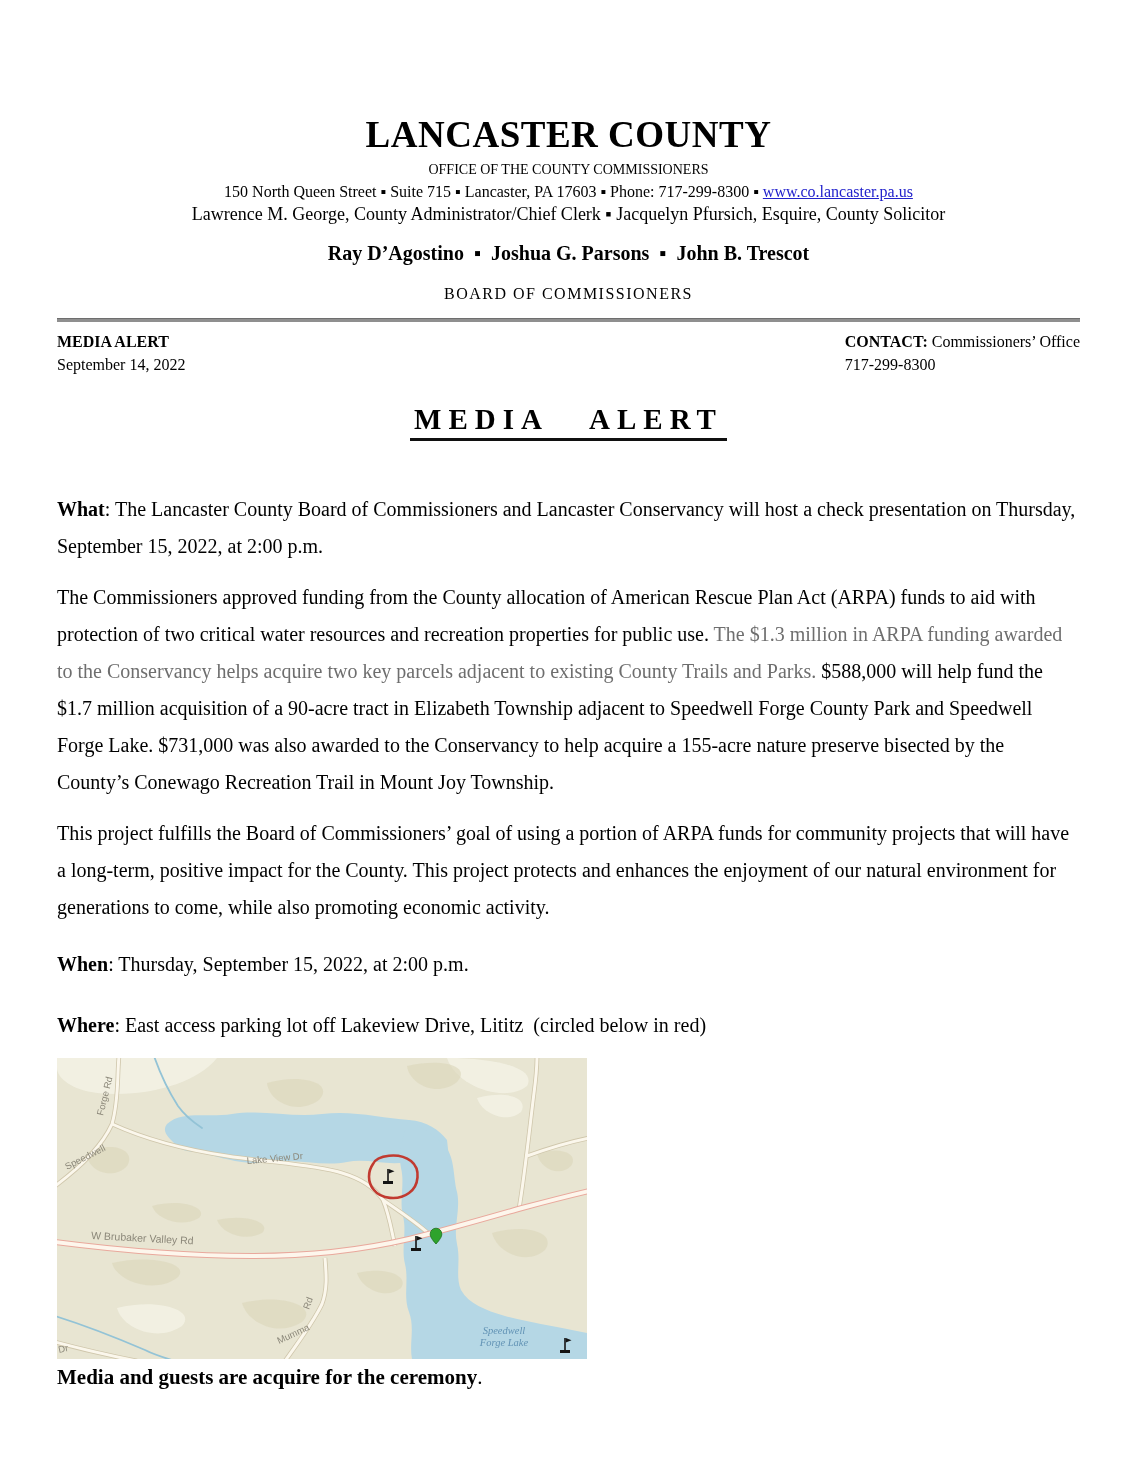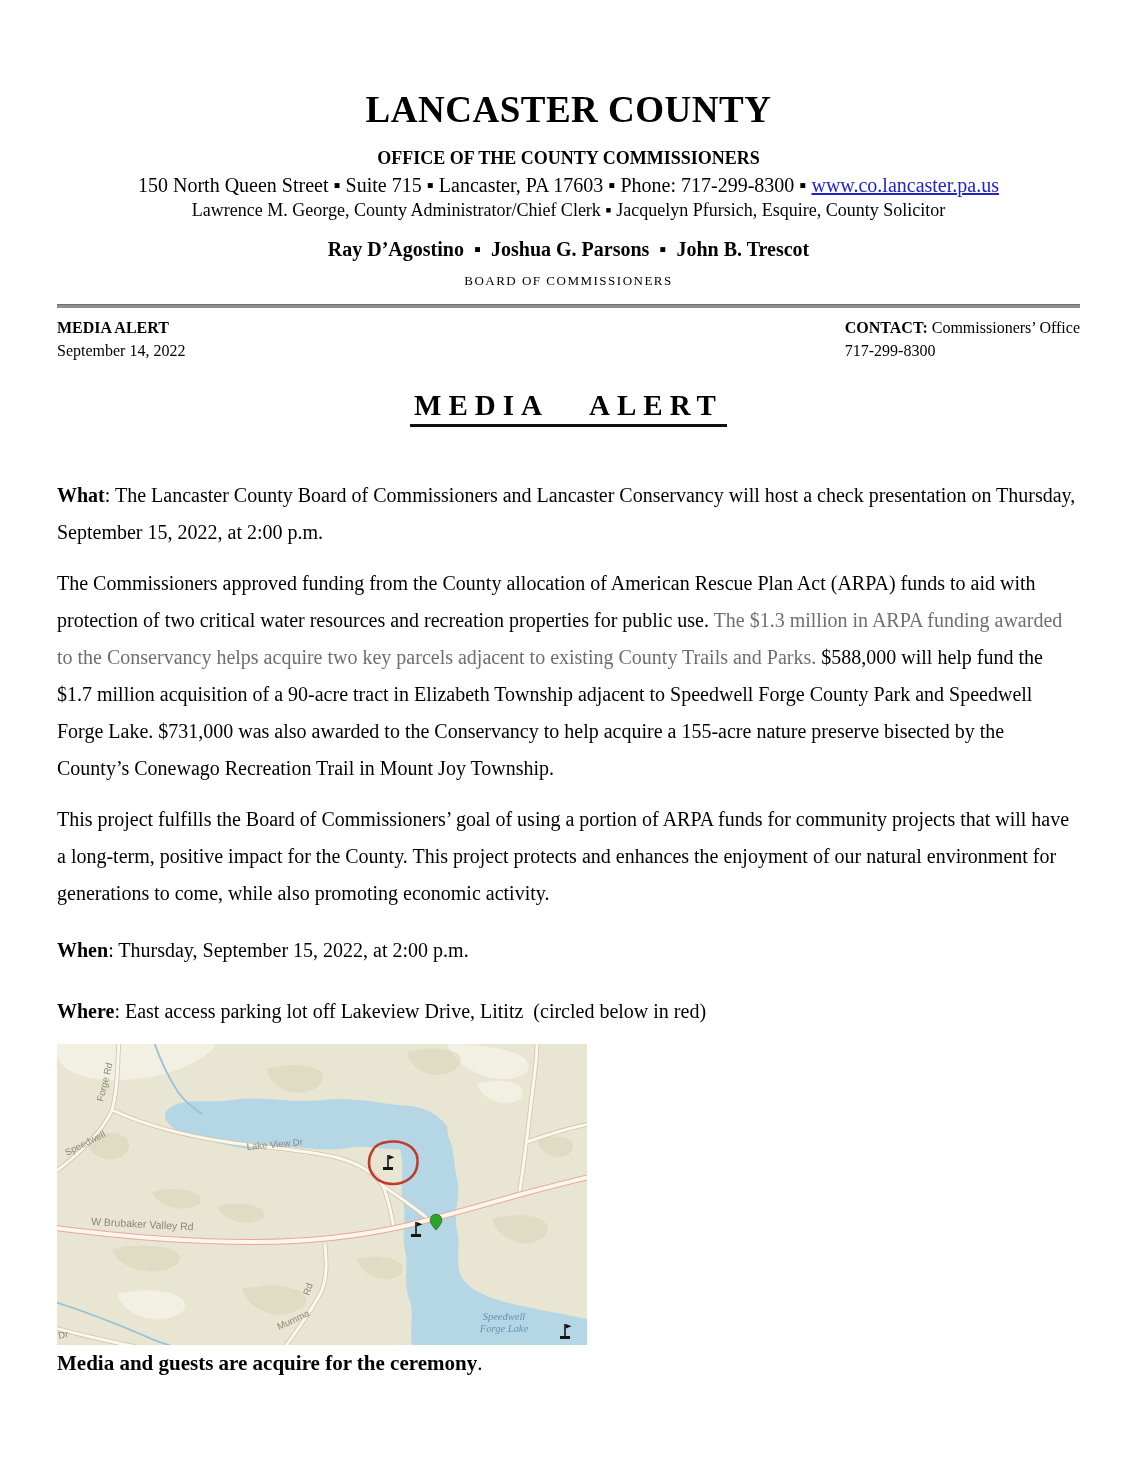--- a/index.html
+++ b/index.html
@@ -1,27 +1,27 @@
 <!DOCTYPE html>
 <html><head>
 <meta charset="utf-8">
 <style>
   html,body{margin:0;padding:0;background:#ffffff;}
   body{width:1137px;height:1474px;overflow:hidden;font-family:"Liberation Serif",serif;color:#000;}
   .page{padding:0 57px;}
 
   
-  .letterhead{text-align:center;padding-top:91px;}
+  .letterhead{text-align:center;padding-top:116px;}
   .org{font-size:37px;font-weight:bold;line-height:1.05;letter-spacing:.5px;}
-  .office{font-size:18px;font-weight:bold;margin-top:18px;}
-  .addr{font-size:20px;margin-top:5px;}
+  .office{font-size:14px;font-weight:normal;margin-top:7px;}
+  .addr{font-size:16px;margin-top:5px;}
   .addr a{color:#2222cc;text-decoration:underline;}
   .admin{font-size:18px;margin-top:3px;}
   .comm{font-size:20px;font-weight:bold;margin-top:17px;}
-  .board{font-size:13px;letter-spacing:1.5px;margin-top:12px;}
+  .board{font-size:16px;letter-spacing:1.5px;margin-top:20px;}
 
   .rule{height:3px;background:#8f8f8f;border-top:1px solid #6e6e6e;margin-top:15px;}
 
   
   .meta{display:flex;justify-content:space-between;margin-top:8px;font-size:16px;line-height:23px;}
   .meta .left{text-align:left;}
   .meta .right{text-align:left;}
   .b{font-weight:bold;}
 
   

